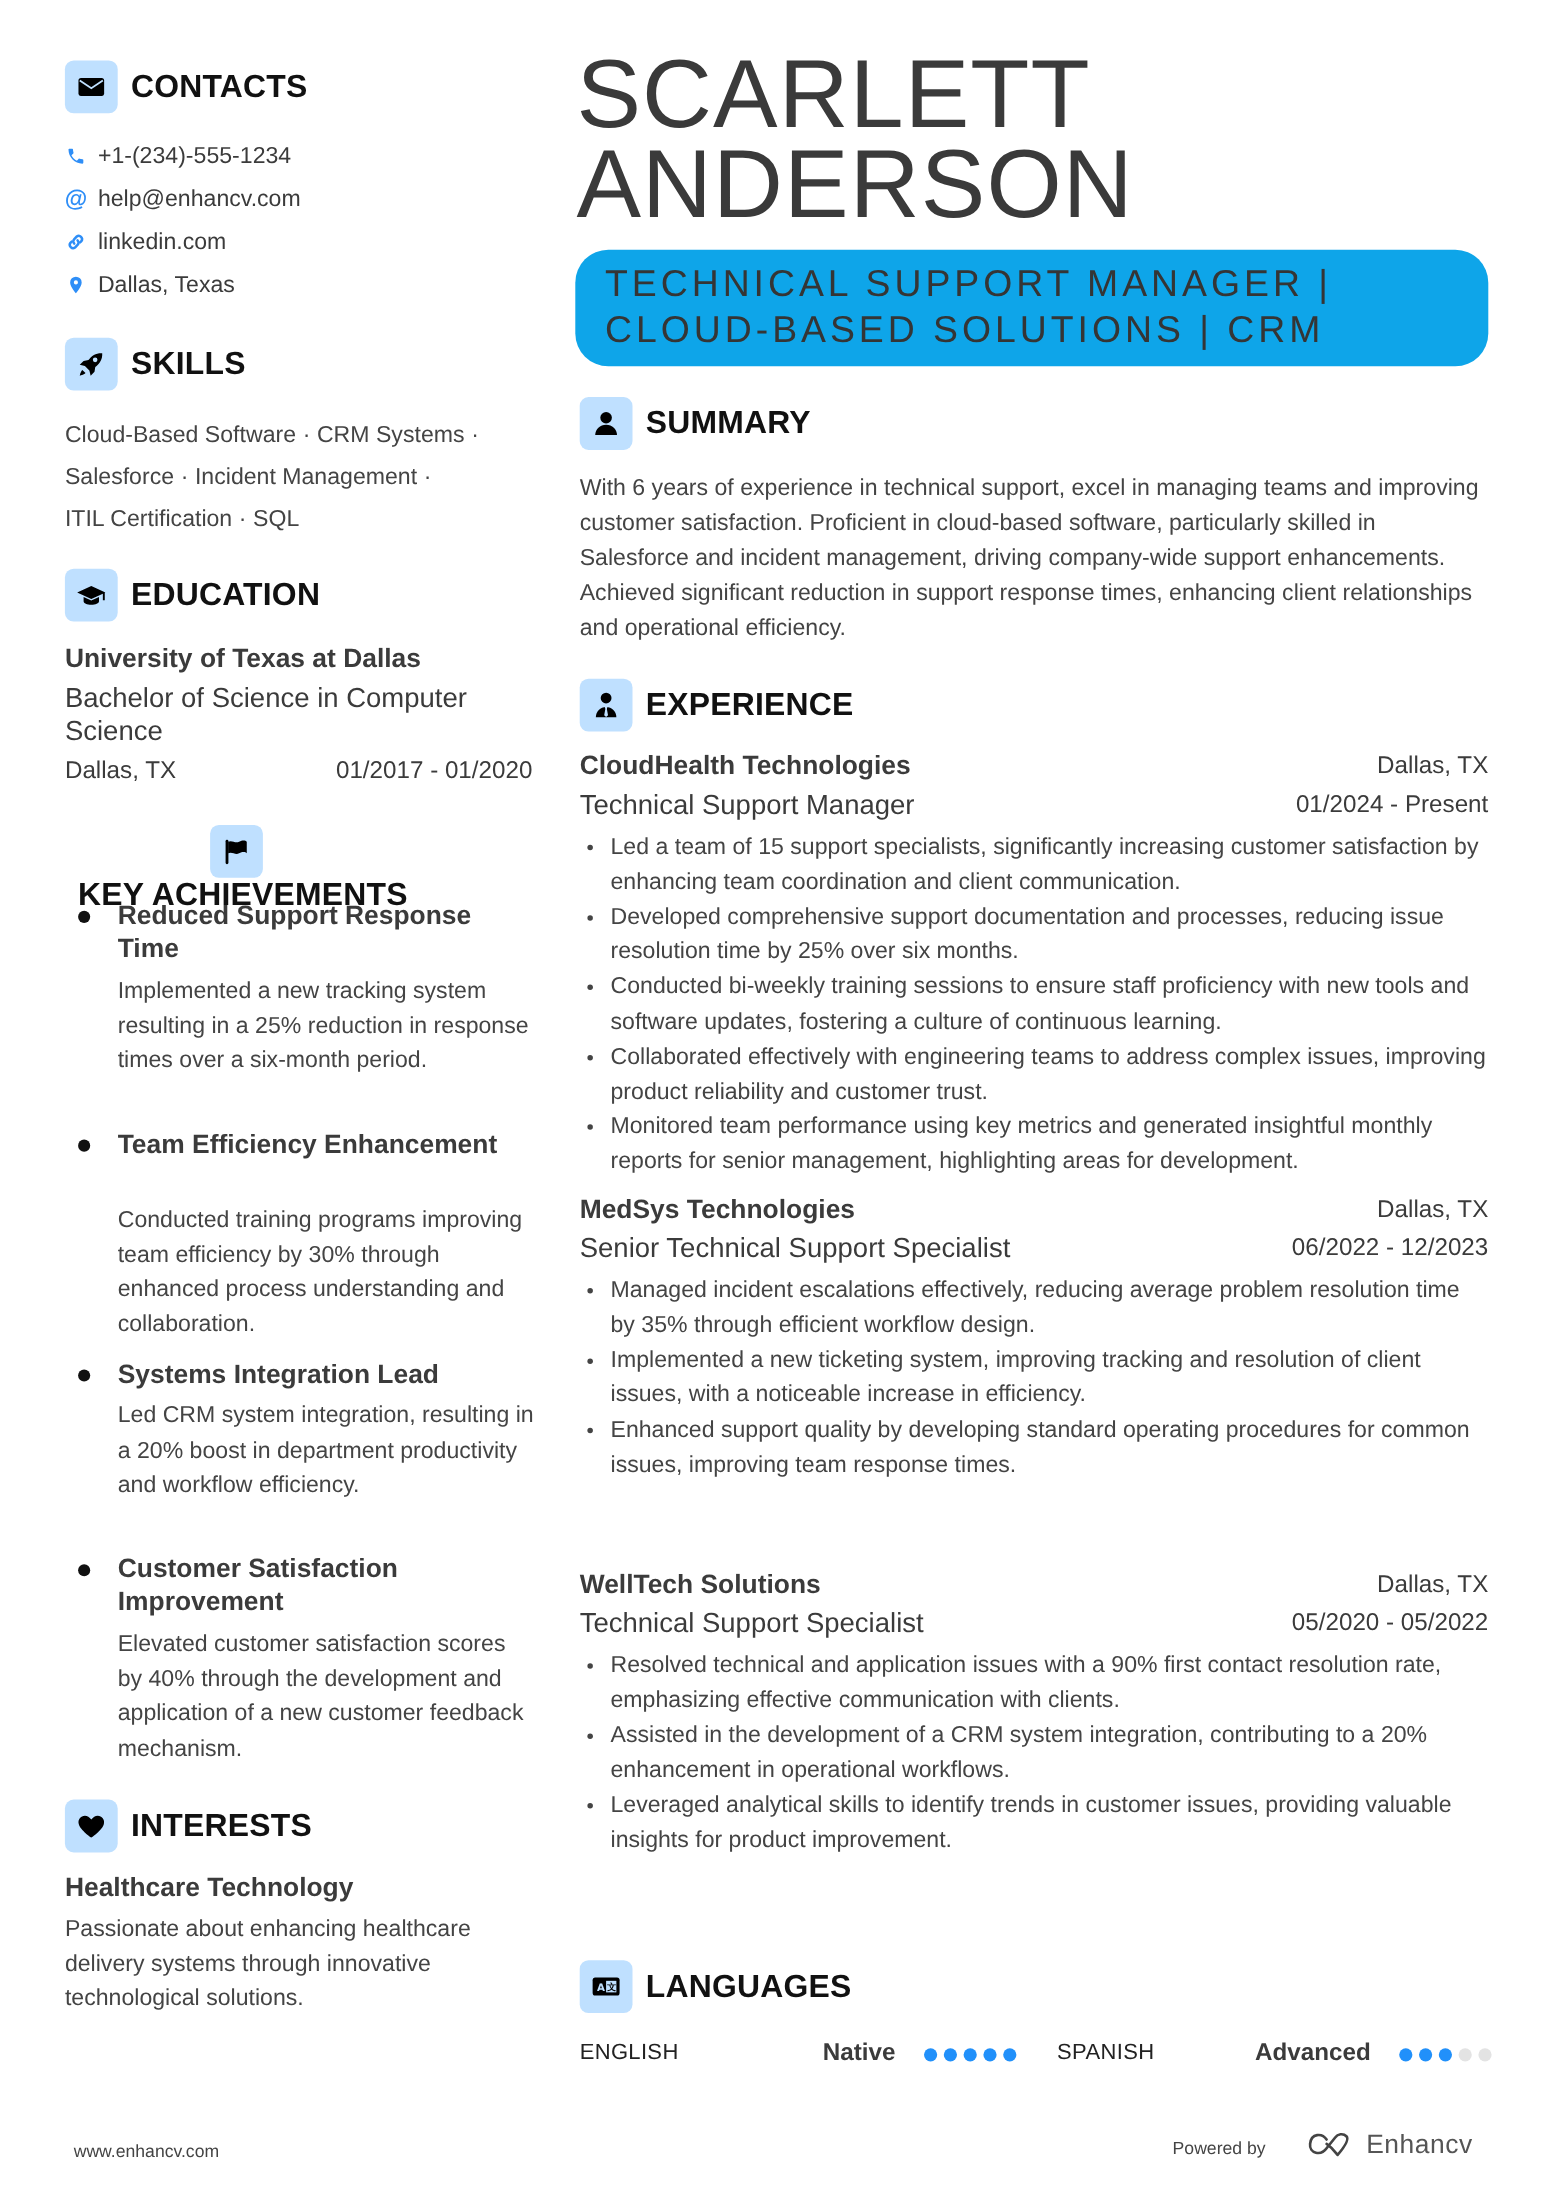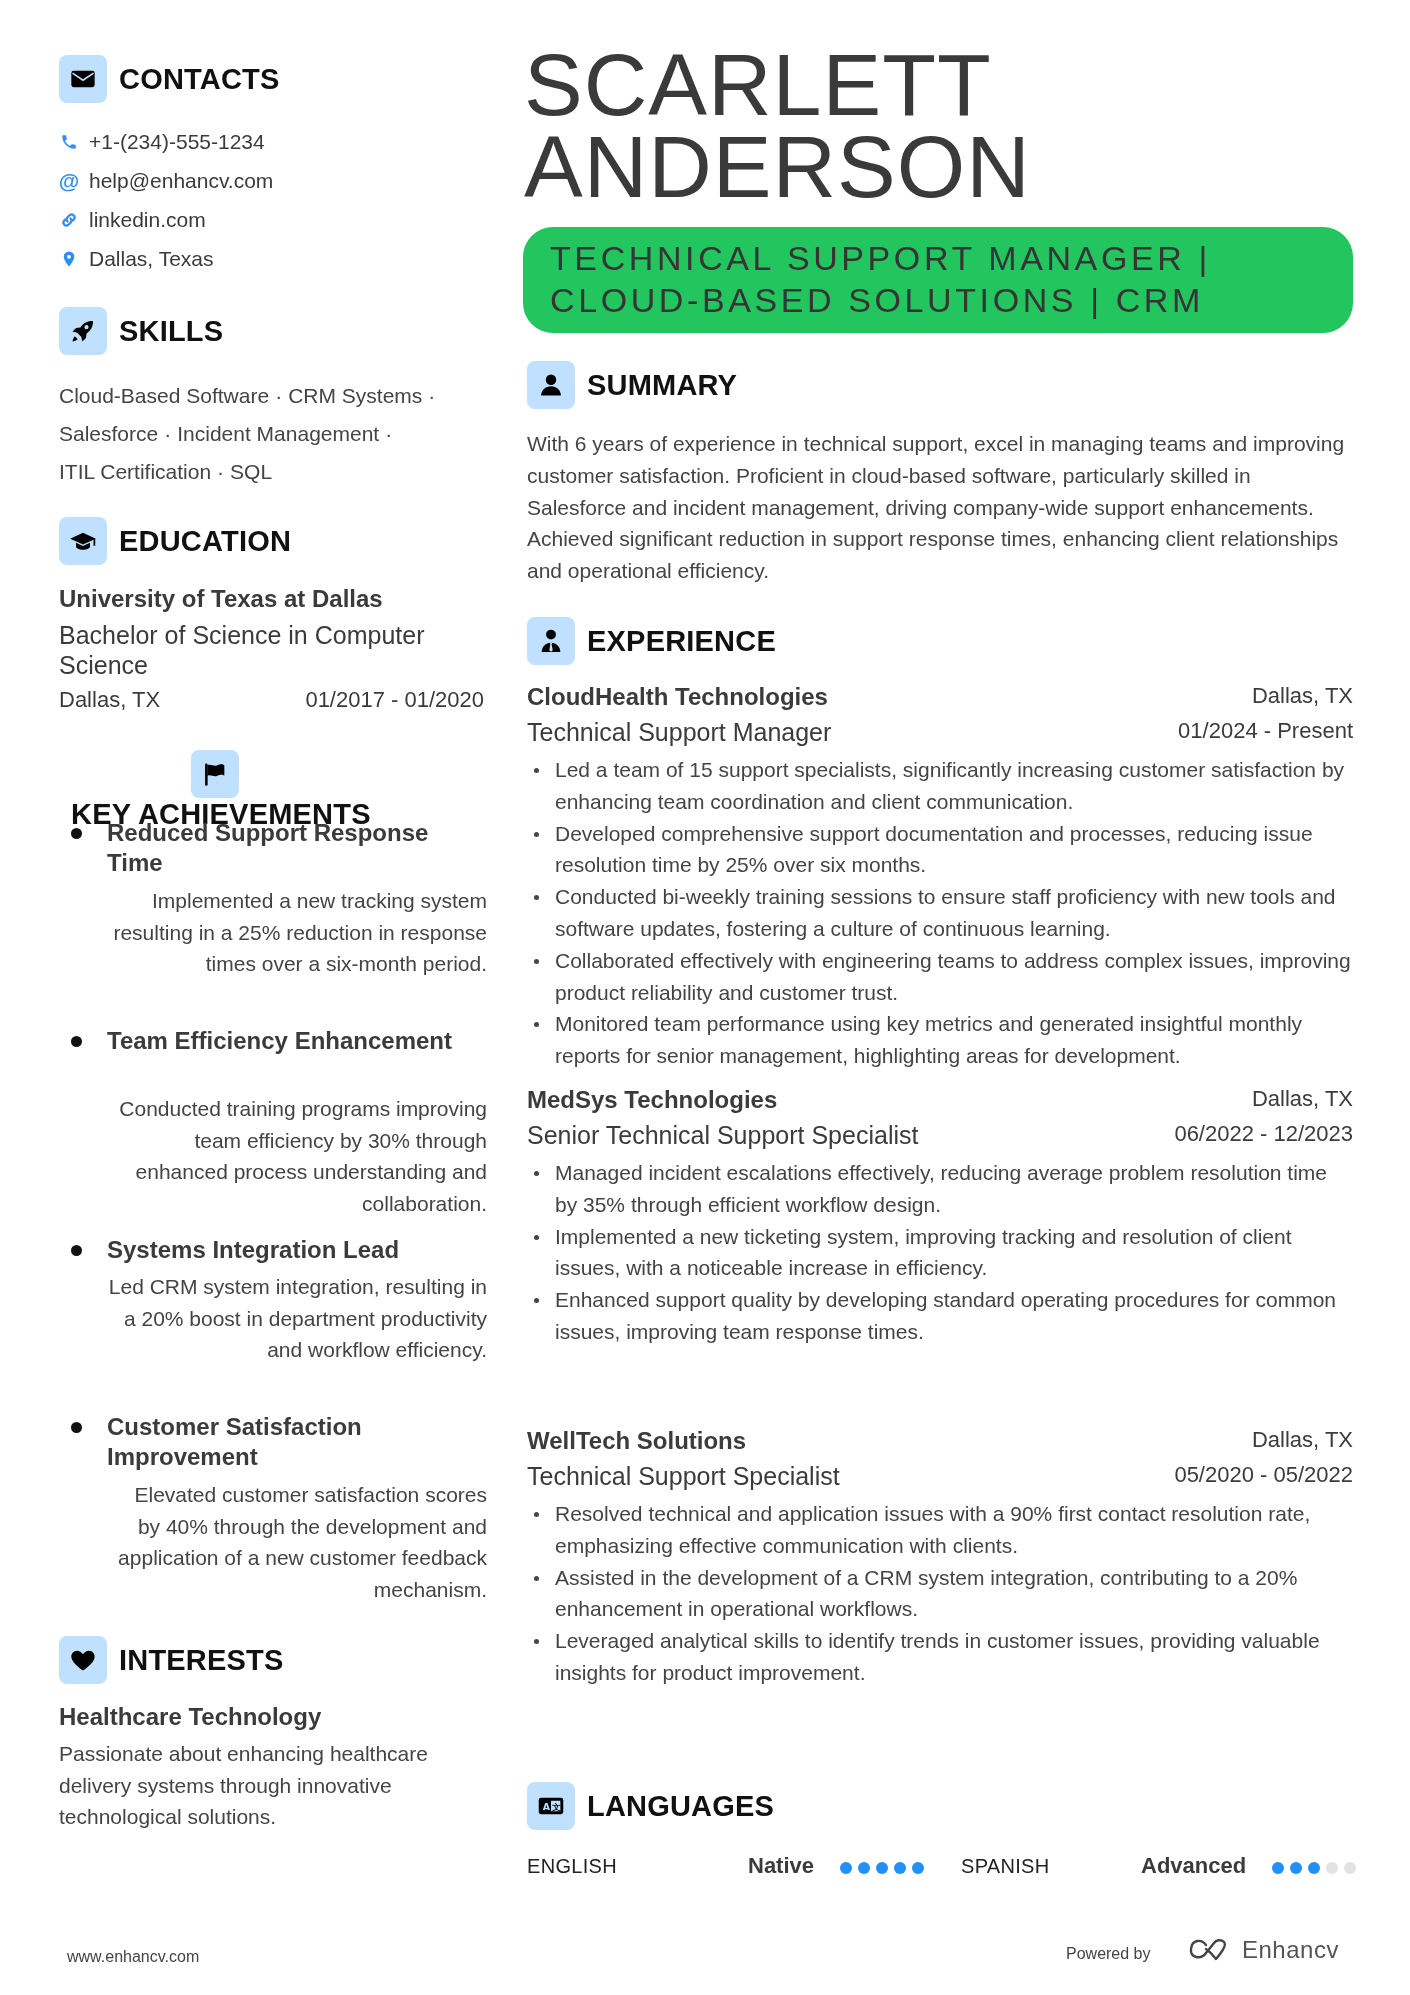--- a/index.html
+++ b/index.html
@@ -28,30 +28,30 @@
   
   .edu-school { position: absolute; left: 0; top: 585px; font-size: 24px; font-weight: 700; color: #3b3b3b; }
   .edu-degree { position: absolute; left: 0; top: 620px; width: 420px; font-size: 25px; line-height: 30px; color: #3b3b3b; }
   .edu-loc { position: absolute; left: 0; top: 687px; font-size: 22px; color: #3b3b3b; }
   .edu-date { position: absolute; right: -5px; top: 687px; font-size: 22px; color: #3b3b3b; }
 
   
   .ach { position: absolute; left: 0; width: 420px; }
   .ach-bullet { position: absolute; left: 12px; top: 10px; width: 11px; height: 11px; border-radius: 50%; background: #111; }
   .ach-title { position: absolute; left: 48px; top: 0; width: 380px; font-size: 24px; font-weight: 700; line-height: 30px; color: #3b3b3b; }
-  .ach-desc { position: absolute; left: 48px; width: 380px; font-size: 21px; line-height: 31.5px; color: #444; text-align: right; }
+  .ach-desc { position: absolute; left: 48px; width: 380px; font-size: 21px; line-height: 31.5px; color: #444; }
 
   
   .int-title { position: absolute; left: 0; top: 1703px; font-size: 24px; font-weight: 700; color: #3b3b3b; }
   .int-desc { position: absolute; left: 0; top: 1738px; width: 420px; font-size: 21px; line-height: 31.5px; color: #444; }
 
   
   .name { position: absolute; left: -3px; top: 44px; font-size: 88px; line-height: 82px; font-weight: 400;
           color: #3a3a3a; letter-spacing: 1px; }
-  .headline { position: absolute; left: -4px; top: 227px; width: 830px; height: 106px; background: #22c55e;
+  .headline { position: absolute; left: -4px; top: 227px; width: 830px; height: 106px; background: #0ea5e9;
               border-radius: 30px; padding: 10px 27px; }
   .headline-text { font-size: 34px; line-height: 42px; letter-spacing: 3.6px; color: #353535; font-weight: 400; }
 
   
   .summary { position: absolute; left: 0; top: 428px; width: 826px; font-size: 21px; line-height: 31.8px; color: #444; }
 
   
   .job { position: absolute; left: 0; width: 826px; }
   .job-company { position: absolute; left: 0; top: 0; font-size: 24px; font-weight: 700; color: #3b3b3b; }
   .job-loc { position: absolute; right: 0; top: 0; font-size: 22px; color: #3b3b3b; }

